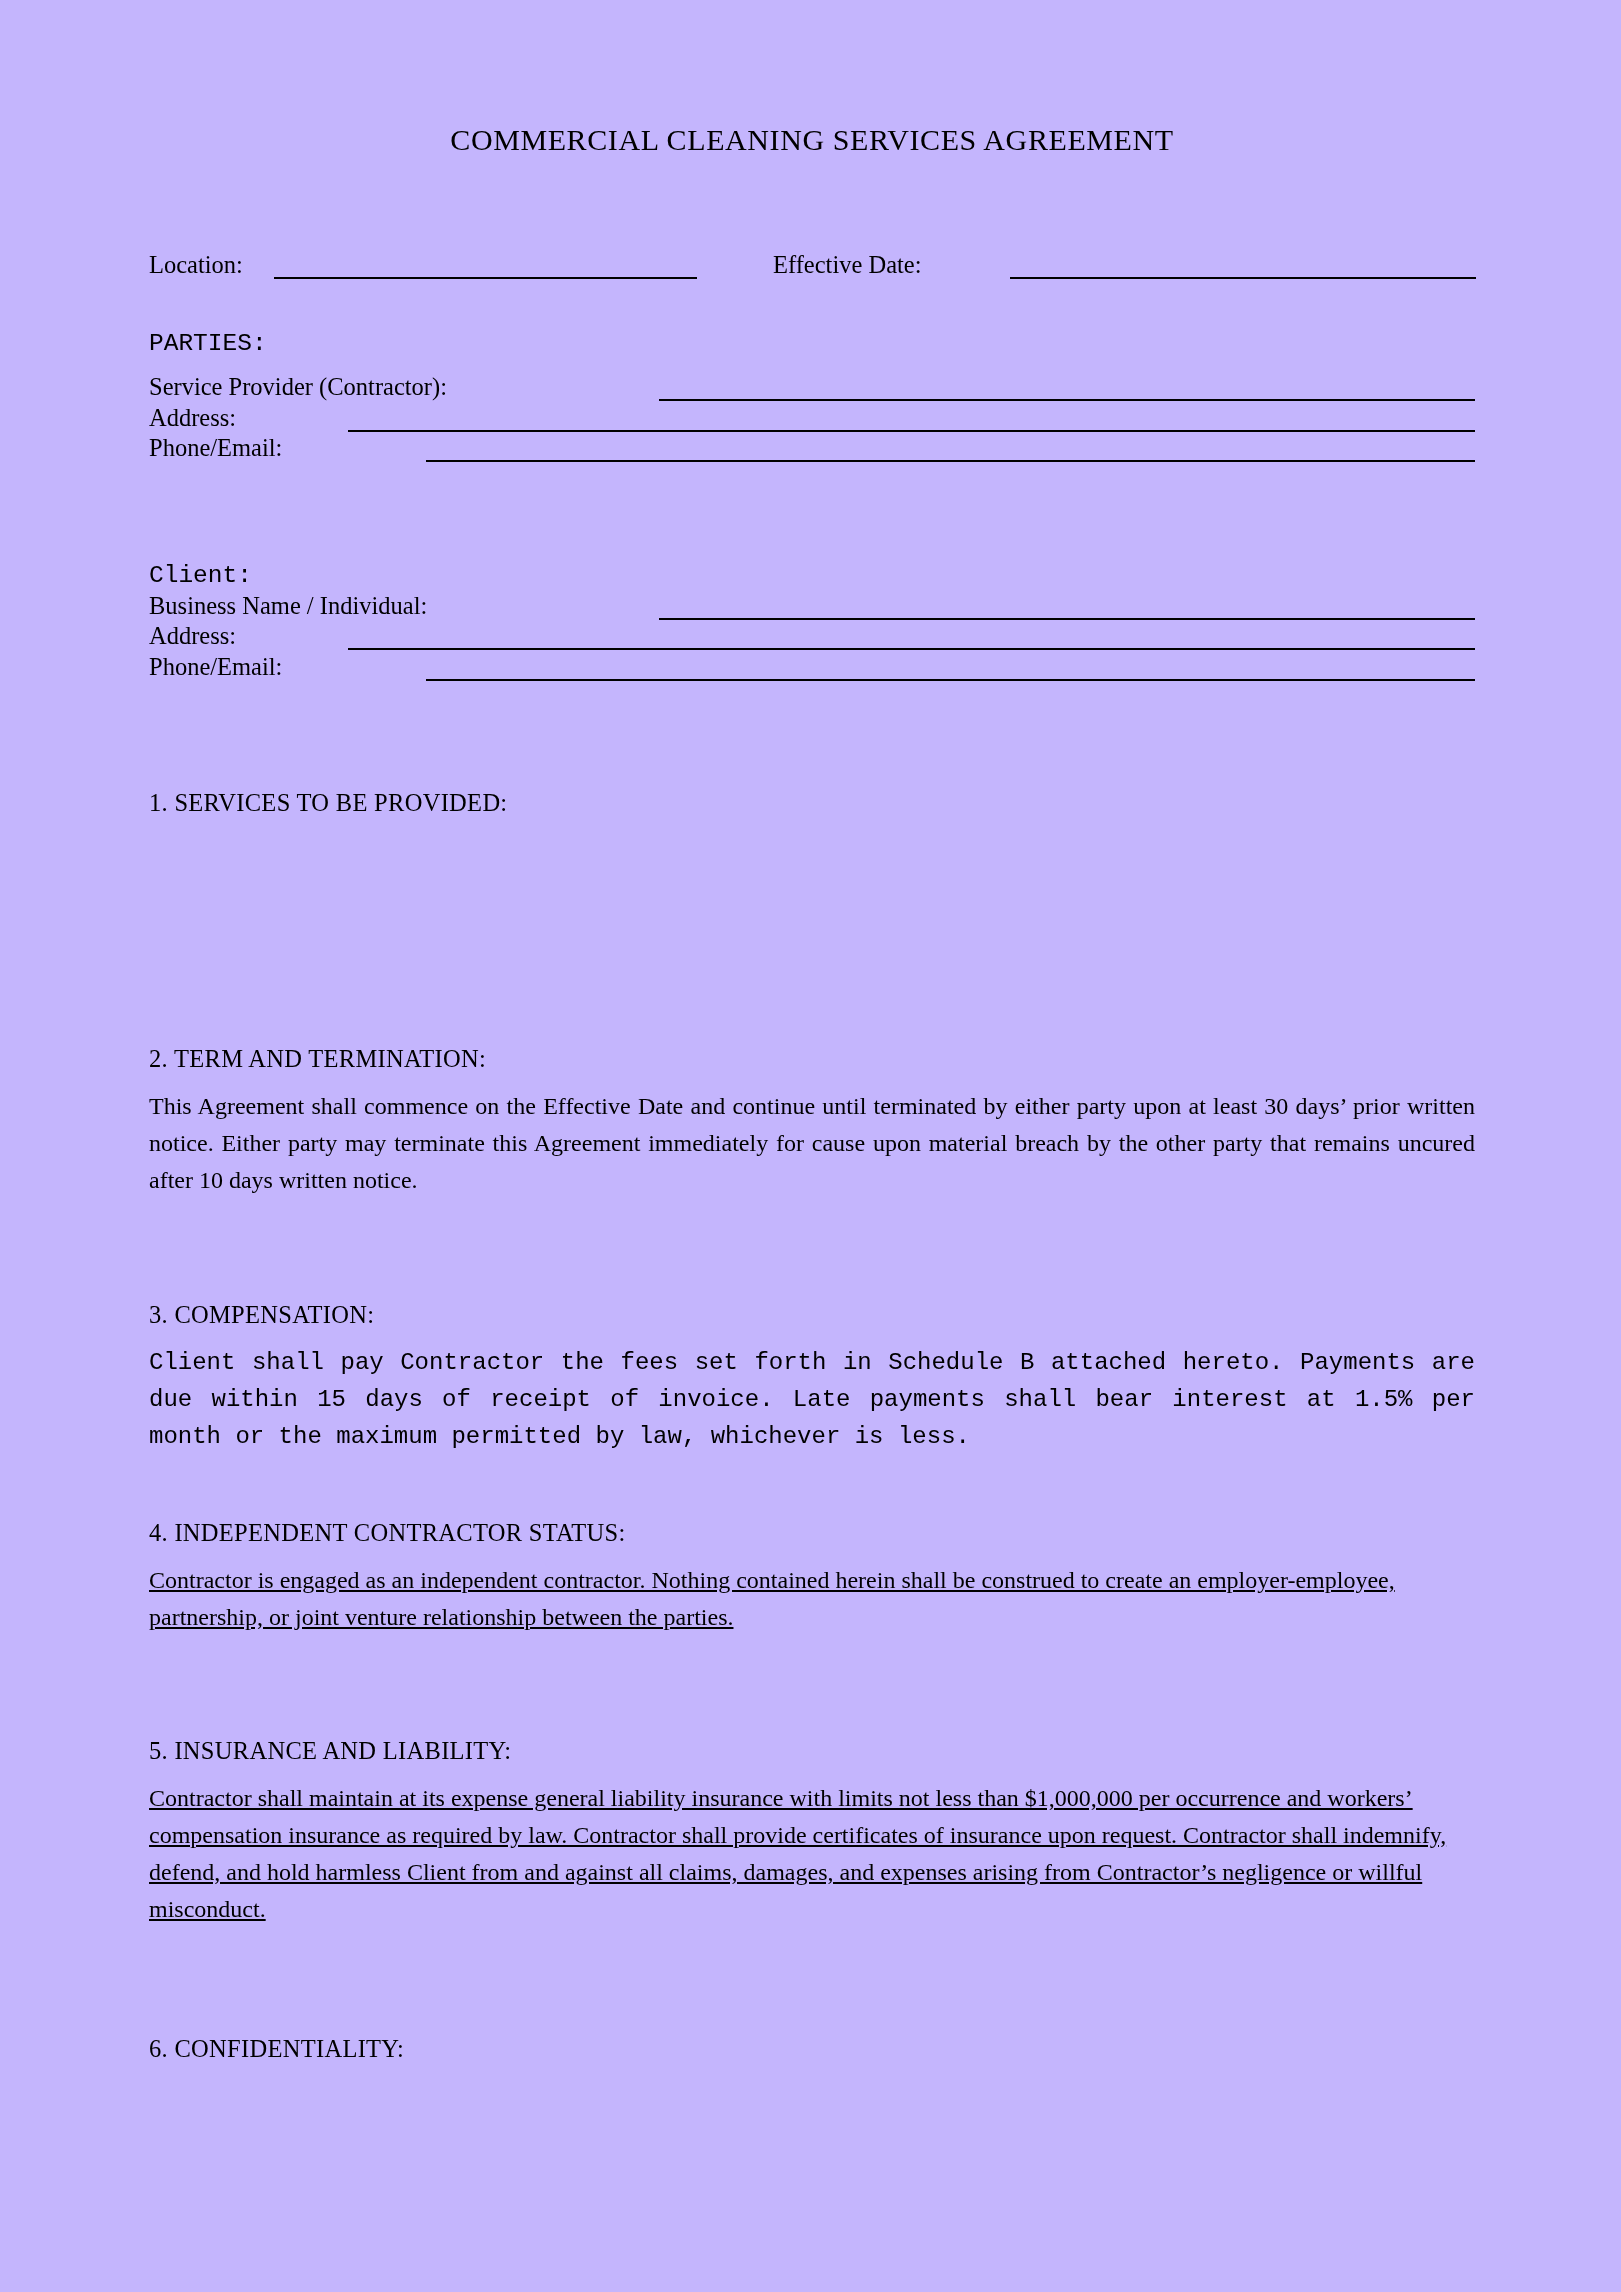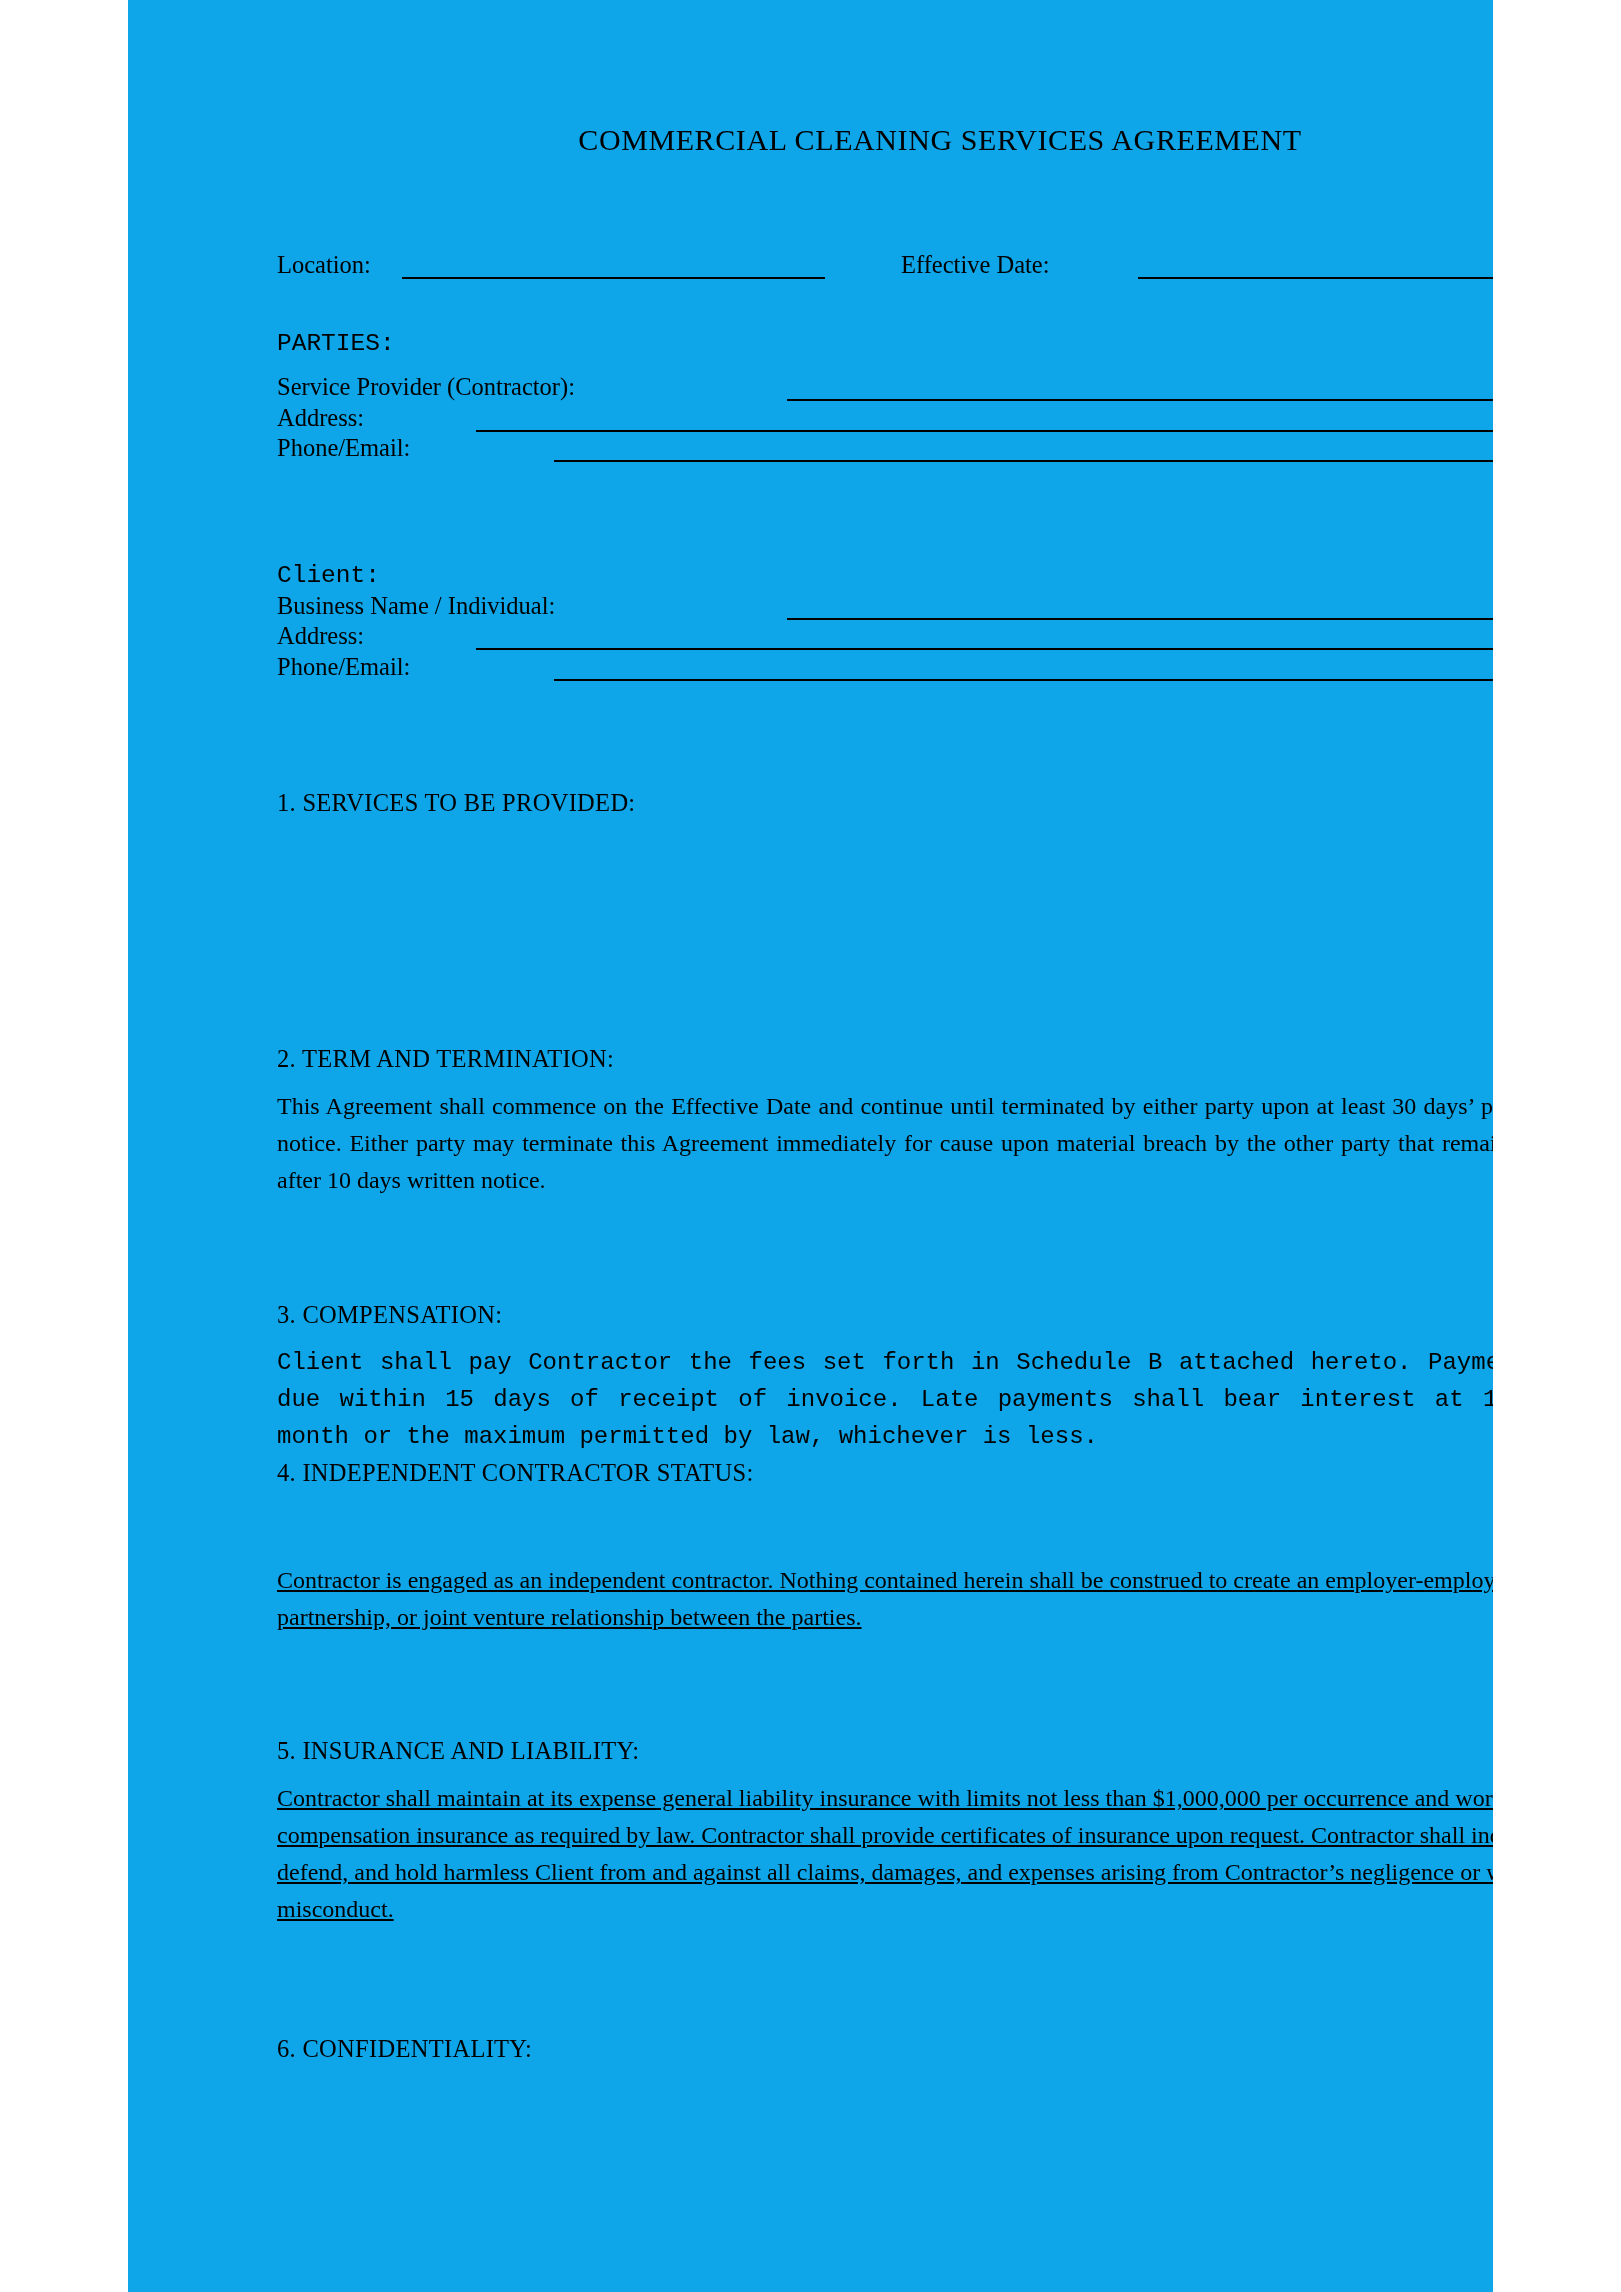--- a/index.html
+++ b/index.html
@@ -7,23 +7,23 @@
     margin: 0;
     padding: 0;
     background: #ffffff;
   }
   body {
     font-family: "Liberation Serif", "DejaVu Serif", serif;
     color: #000000;
   }
   .page {
     position: relative;
-    width: 1365px;
+    width: 1621px;
     height: 2293px;
-    background: #0ea5e9;
+    background: #c4b5fd;
     margin: 0 auto;
     overflow: hidden;
     box-sizing: border-box;
   }
   .sheet {
     position: absolute;
     left: 149px;
     top: 0;
     width: 1326px; 
     height: 2293px;
@@ -150,21 +150,21 @@
     </div>
 
     <div class="section-heading" style="top:786px;">1. SERVICES TO BE PROVIDED:</div>
 
     <div class="section-heading" style="top:1042px;font-family:Liberation Serif, serif;">2. TERM AND TERMINATION:</div>
     <div class="section-body" style="top:1088px;">This Agreement shall commence on the Effective Date and continue until terminated by either party upon at least 30 days’ prior written notice. Either party may terminate this Agreement immediately for cause upon material breach by the other party that remains uncured after 10 days written notice.</div>
 
     <div class="section-heading" style="top:1298px;">3. COMPENSATION:</div>
     <div class="section-body" style="top:1344px;font-family:Liberation Mono, monospace;">Client shall pay Contractor the fees set forth in Schedule B attached hereto. Payments are due within 15 days of receipt of invoice. Late payments shall bear interest at 1.5% per month or the maximum permitted by law, whichever is less.</div>
 
-    <div class="section-heading" style="top:1456px;">4. INDEPENDENT CONTRACTOR STATUS:</div>
+    <div class="section-heading" style="top:1516px;">4. INDEPENDENT CONTRACTOR STATUS:</div>
     <div class="section-body nojust" style="top:1562px;">Contractor is engaged as an independent contractor. Nothing contained herein shall be construed to create an employer-employee, partnership, or joint venture relationship between the parties.</div>
 
     <div class="section-heading" style="top:1734px;">5. INSURANCE AND LIABILITY:</div>
     <div class="section-body nojust" style="top:1780px;">Contractor shall maintain at its expense general liability insurance with limits not less than $1,000,000 per occurrence and workers’ compensation insurance as required by law. Contractor shall provide certificates of insurance upon request. Contractor shall indemnify, defend, and hold harmless Client from and against all claims, damages, and expenses arising from Contractor’s negligence or willful misconduct.</div>
 
     <div class="section-heading" style="top:2032px;">6. CONFIDENTIALITY:</div>
 
   </div>
 </div>
 

